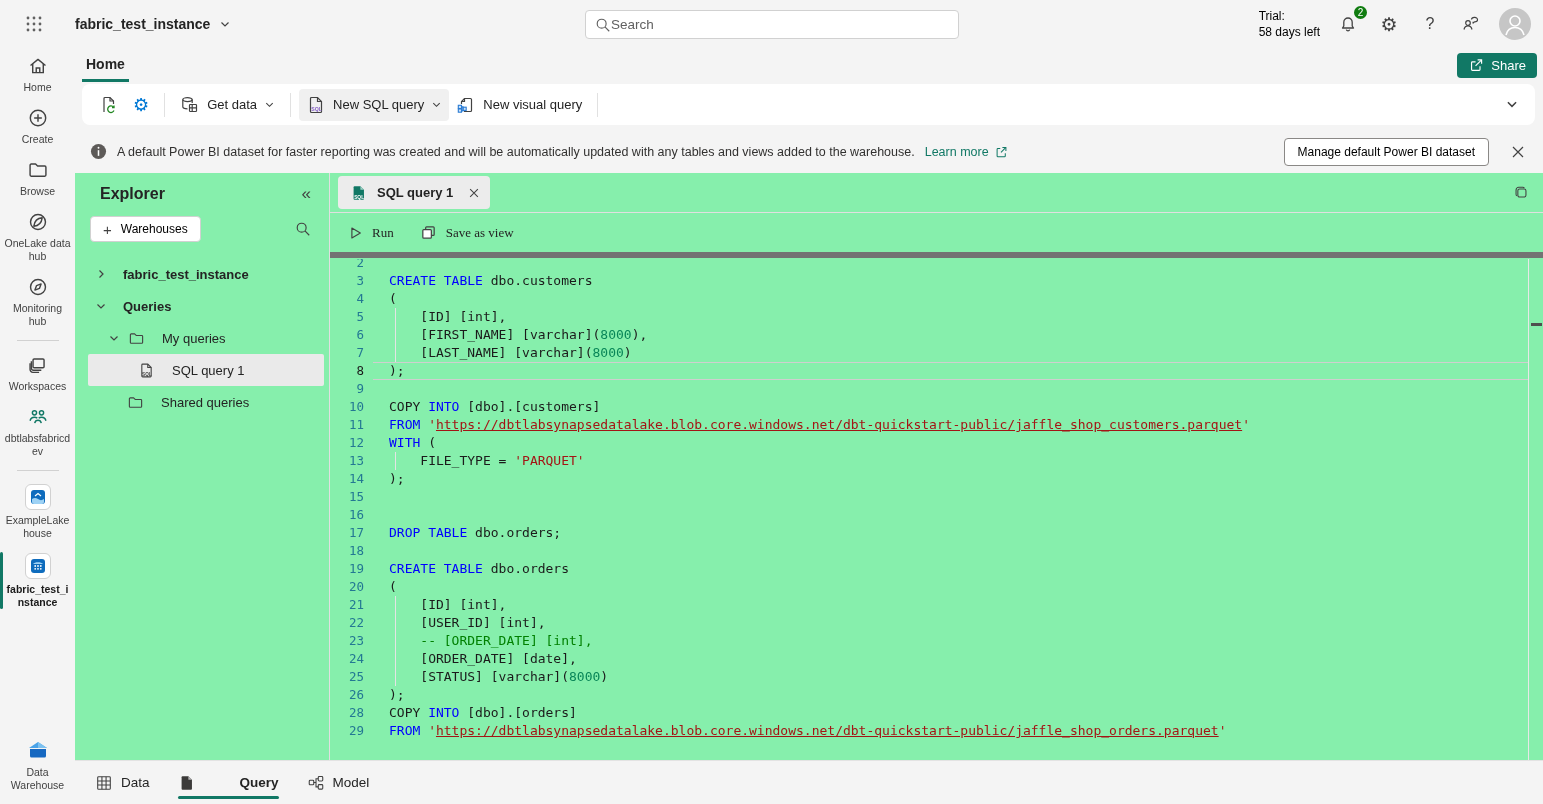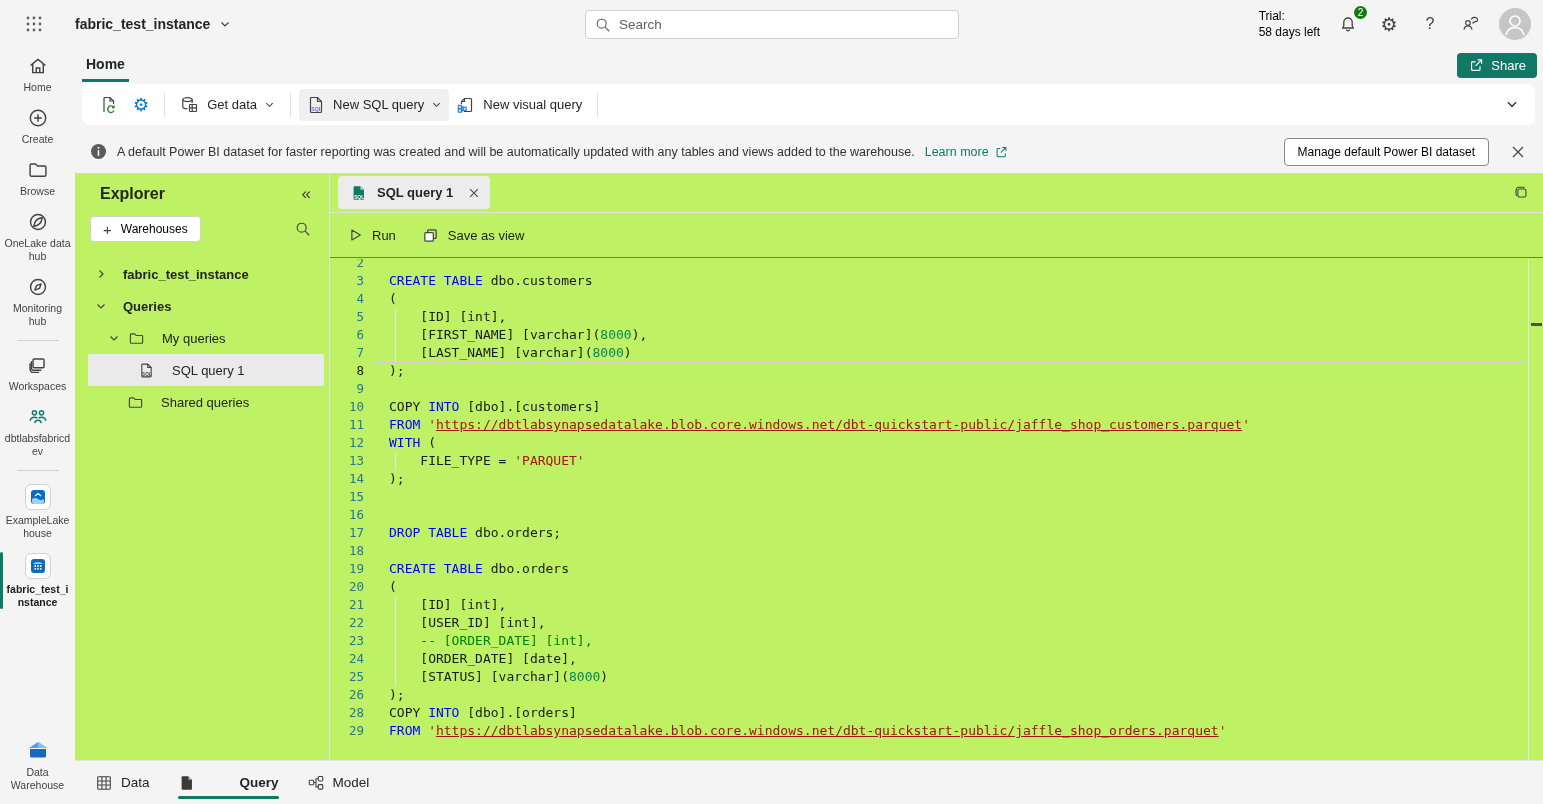--- a/index.html
+++ b/index.html
@@ -4,21 +4,21 @@
 <style>
   * { box-sizing: border-box; margin:0; padding:0; }
   body { margin:0; background:#f4f4f4; font-family:"Liberation Sans",sans-serif; color:#242424; }
   .app { position:relative; width:1543px; height:804px; overflow:hidden; background:#f4f4f4; }
   svg { display:block; }
 
   
   .topbar { position:absolute; top:0; left:0; width:100%; height:48px; display:flex; align-items:center; }
   .waffle { margin-left:22px; width:24px; height:24px; display:flex; align-items:center; justify-content:center; cursor:pointer; }
   .app-title { margin-left:29px; font-size:14px; font-weight:700; display:flex; align-items:center; gap:9px; cursor:pointer; }
-  .search-box { position:absolute; left:585px; top:10px; width:374px; height:29px; background:#fff; border:1px solid #d1d1d1; border-radius:4px; display:flex; align-items:center; padding:0 9px; gap:8px; }
+  .search-box { position:absolute; left:585px; top:10px; width:374px; height:29px; background:#fff; border:1px solid #d1d1d1; border-radius:4px; display:flex; align-items:center; padding:0 9px; }
   .search-ph { color:#616161; font-size:13.5px; }
   .topbar-right { position:absolute; right:0; top:0; height:48px; display:flex; align-items:center; gap:15px; padding-right:12px; }
   .trial { font-size:12px; color:#000000; line-height:16px; }
   .tb-btn { width:26px; height:26px; display:flex; align-items:center; justify-content:center; position:relative; cursor:pointer; }
   .badge { position:absolute; top:-7px; right:-8px; background:#107c10; color:#fff; font-size:10px; min-width:17px; height:17px; border-radius:50%; display:flex; align-items:center; justify-content:center; border:2px solid #f4f4f4; }
   .glyph { font-size:19px; color:#424242; line-height:1; }
   .help-glyph { font-size:16px; color:#424242; }
   .avatar { width:32px; height:32px; border-radius:50%; background:#c6c6c6; display:flex; align-items:center; justify-content:center; overflow:hidden; cursor:pointer; }
 
   
@@ -42,21 +42,21 @@
   .tool { display:flex; align-items:center; gap:7px; font-size:13px; padding:6px 7px; border-radius:4px; cursor:pointer; white-space:nowrap; }
   .tool.highlight { background:#f0f0f0; }
   .vdiv { width:1px; height:24px; background:#e1e1e1; margin:0 8px; }
   .ribbon-collapse { position:absolute; right:16px; top:13px; cursor:pointer; }
 
   .banner { height:43px; display:flex; align-items:center; padding:0 8px 0 15px; gap:10px; font-size:12.5px; color:#323130; }
   .learn-more { color:#117865; display:flex; align-items:center; gap:5px; cursor:pointer; }
   .manage-btn { margin-left:auto; background:#fff; border:1px solid #8a8886; border-radius:4px; height:28px; padding:0 13px; font-size:12px; display:flex; align-items:center; cursor:pointer; white-space:nowrap; }
   .banner-close { margin:0 10px 0 12px; cursor:pointer; }
 
-  .content { position:absolute; top:125px; left:0; right:0; bottom:44px; display:flex; background:#bef264; }
+  .content { position:absolute; top:125px; left:0; right:0; bottom:44px; display:flex; background:#86efac; }
 
   
   .explorer { width:255px; border-right:1px solid #e0e0e0; padding-top:9px; flex:none; }
   .explorer-header { display:flex; align-items:center; padding:2px 18px 2px 25px; }
   .explorer-title { font-size:16px; font-weight:700; }
   .collapse-btn { margin-left:auto; font-size:17px; color:#424242; cursor:pointer; }
   .warehouses-row { display:flex; align-items:center; padding:10px 18px 8px 15px; }
   .warehouses-btn { border:1px solid #d1d1d1; background:#fff; border-radius:4px; height:26px; padding:0 12px; display:flex; align-items:center; gap:9px; font-size:12px; cursor:pointer; }
   .plus-glyph { font-size:15px; color:#424242; line-height:1; }
   .tree { margin-top:8px; font-size:13px; }
@@ -65,21 +65,21 @@
   .tree-row.selected { background:#eaeaea; border-radius:2px; margin:0 5px 0 13px; }
   .tree-label { margin-left:17px; white-space:nowrap; }
   .bold { font-weight:700; }
 
   
   .qpanel { flex:1; position:relative; }
   .qtabs { height:40px; display:flex; align-items:center; border-bottom:1px solid #e0e0e0; padding:0 8px; position:relative; }
   .qtab { background:#ececec; border-radius:4px; height:33px; display:flex; align-items:center; gap:9px; padding:0 10px 0 12px; font-size:13px; font-weight:700; cursor:pointer; }
   .qtab-close { display:flex; margin-left:6px; cursor:pointer; }
   .copy-btn { position:absolute; right:13px; top:11px; cursor:pointer; }
-  .cmdbar { height:45px; display:flex; align-items:center; border-bottom:1px solid #737373; padding-left:17px; gap:26px; font-size:13px; }
+  .cmdbar { height:45px; display:flex; align-items:center; border-bottom:6px solid #737373; padding-left:17px; gap:26px; font-size:13px;font-family:Liberation Serif, serif; }
   .cmd { display:flex; align-items:center; gap:9px; cursor:pointer; }
 
   .editor { position:absolute; top:86px; left:0; right:0; bottom:0; overflow:hidden; font-family:"DejaVu Sans Mono",monospace; font-size:13px; }
   .code-scroll { margin-top:-5px; }
   .code-row { display:flex; height:18px; line-height:18px; position:relative; }
   .gutter { width:34px; flex:none; text-align:right; color:#237893; font-size:12.5px; }
   .code-text { flex:1; margin-left:9px; margin-right:15px; padding-left:16px; white-space:pre; position:relative; color:#1b1b1b; }
   .code-row.current .gutter { color:#1b1b1b; }
   .code-row.current .code-text { box-shadow: inset 0 1px 0 #cfcfcf, inset 0 -1px 0 #cfcfcf; }
   .code-row.guide .code-text::before { content:""; position:absolute; left:22px; top:0; bottom:0; width:1px; background:#e4e4e4; }

